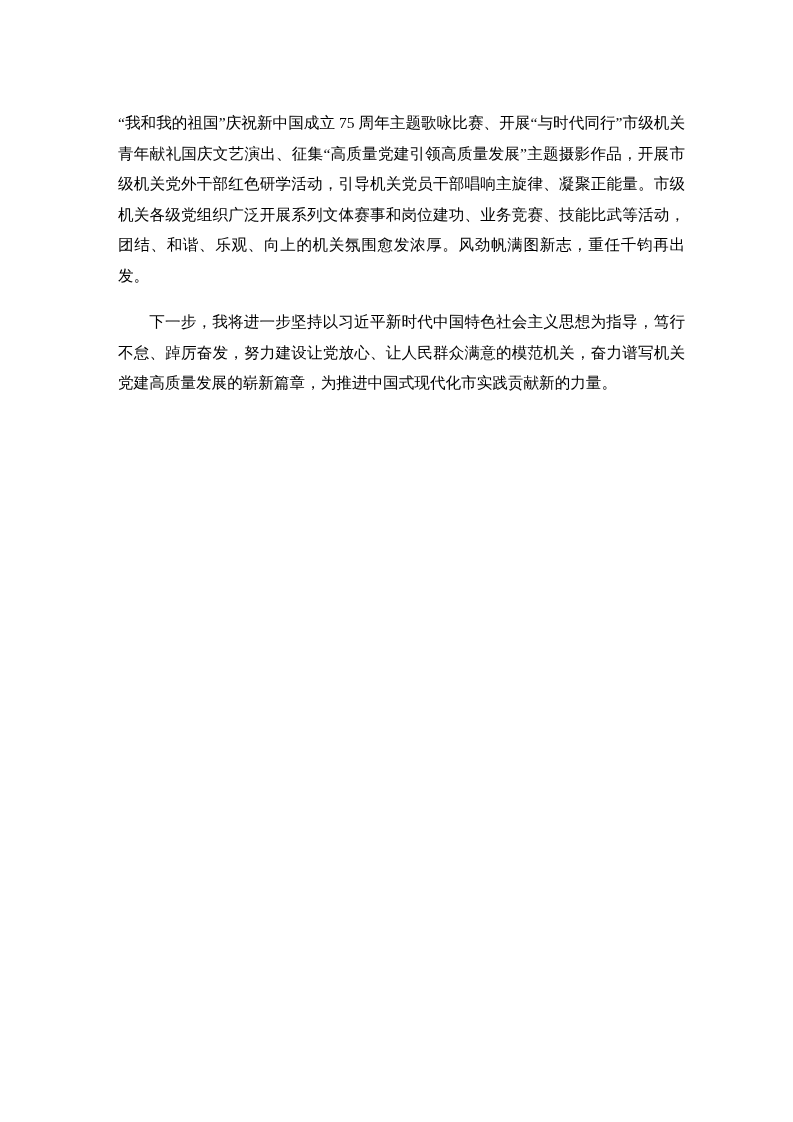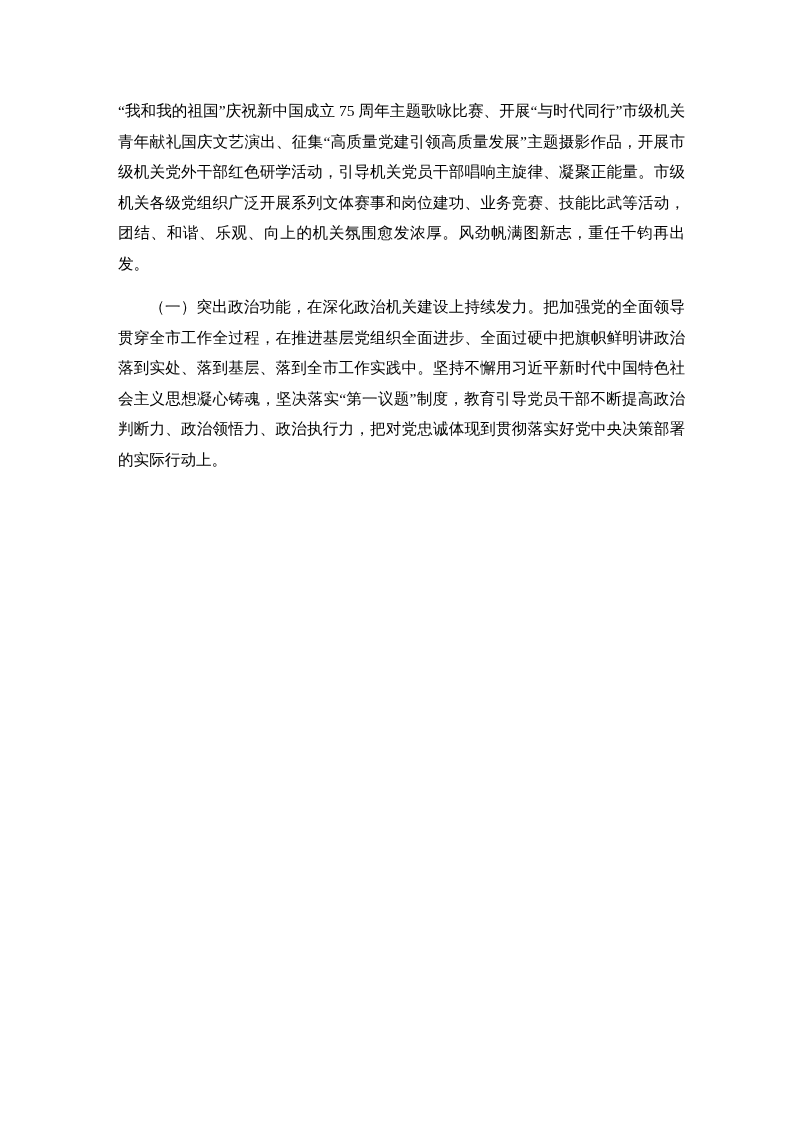--- a/index.html
+++ b/index.html
@@ -23,21 +23,21 @@
     background: #ffffff;
     overflow: hidden;
   }
   .doc-body {
     font-size: 15.6px;
     line-height: 30.5px;
     text-align: justify;
     text-justify: inter-ideograph;
   }
   p {
-    margin: 4px 0 0 0;
+    margin: 16px 0 0 0;
   }
   .para {
     text-indent: 2em;
     margin-bottom: 1px;
   }
   .para-noindent {
     text-indent: 0;
     margin-bottom: 1px;
   }
   .heading {
@@ -51,24 +51,24 @@
 </style>
 </head>
 <body>
 
 <div class="page">
   <div class="doc-body">
 
     <p class="para-noindent">“我和我的祖国”庆祝新中国成立 75 周年主题歌咏比赛、开展“与时代同行”市级机关青年献礼国庆文艺演出、征集“高质量党建引领高质量发展”主题摄影作品，开展市级机关党外干部红色研学活动，引导机关党员干部唱响主旋律、凝聚正能量。市级机关各级党组织广泛开展系列文体赛事和岗位建功、业务竞赛、技能比武等活动，团结、和谐、乐观、向上的机关氛围愈发浓厚。风劲帆满图新志，重任千钧再出发。</p>
 
 
+    <p class="para">下一步，我将进一步坚持以习近平新时代中国特色社会主义思想为指导，笃行不怠、踔厉奋发，努力建设让党放心、让人民群众满意的模范机关，奋力谱写机关党建高质量发展的崭新篇章，为推进中国式现代化市实践贡献新的力量。</p>
 
     <div class="spacer-sm"></div>
 
-    <p class="para">（一）突出政治功能，在深化政治机关建设上持续发力。把加强党的全面领导贯穿全市工作全过程，在推进基层党组织全面进步、全面过硬中把旗帜鲜明讲政治落到实处、落到基层、落到全市工作实践中。坚持不懈用习近平新时代中国特色社会主义思想凝心铸魂，坚决落实“第一议题”制度，教育引导党员干部不断提高政治判断力、政治领悟力、政治执行力，把对党忠诚体现到贯彻落实好党中央决策部署的实际行动上。</p>
 
     <div class="spacer-sm"></div>
 
 
     <div class="spacer-sm"></div>
 
 
   </div>
 </div>
 

